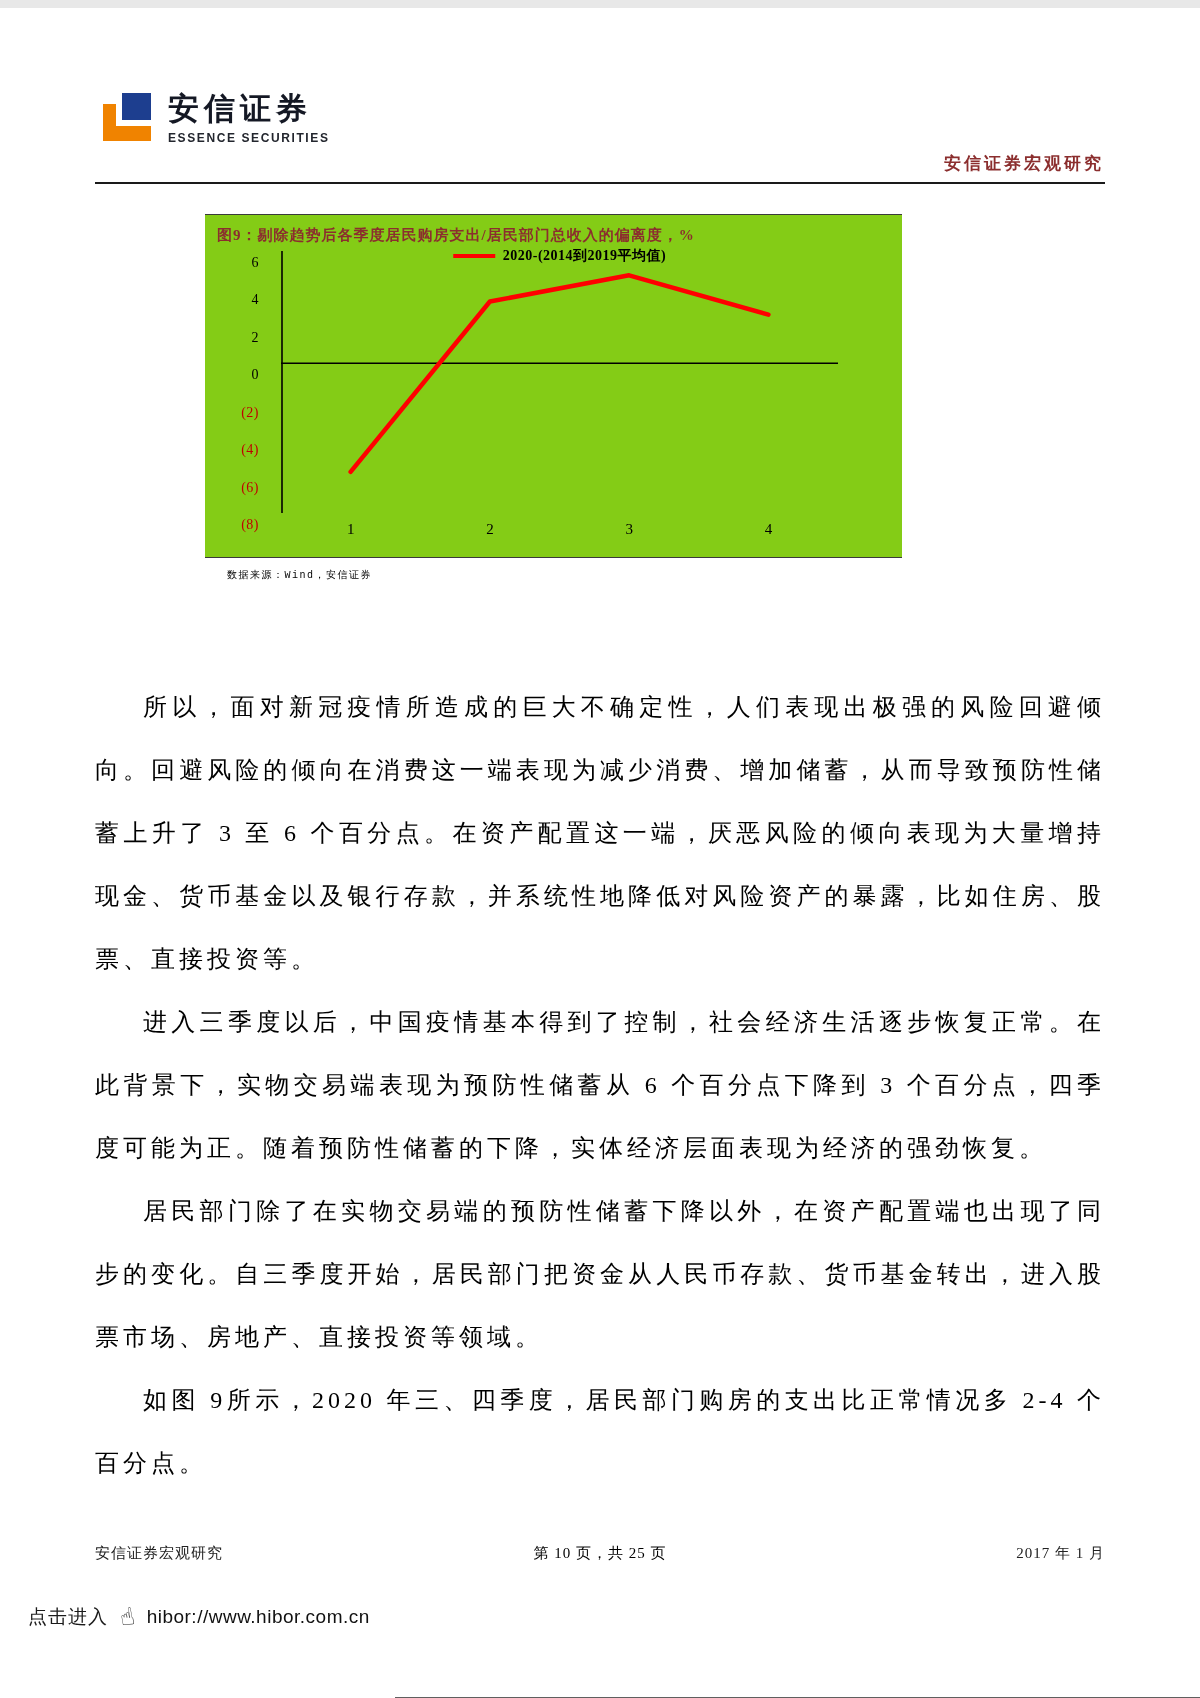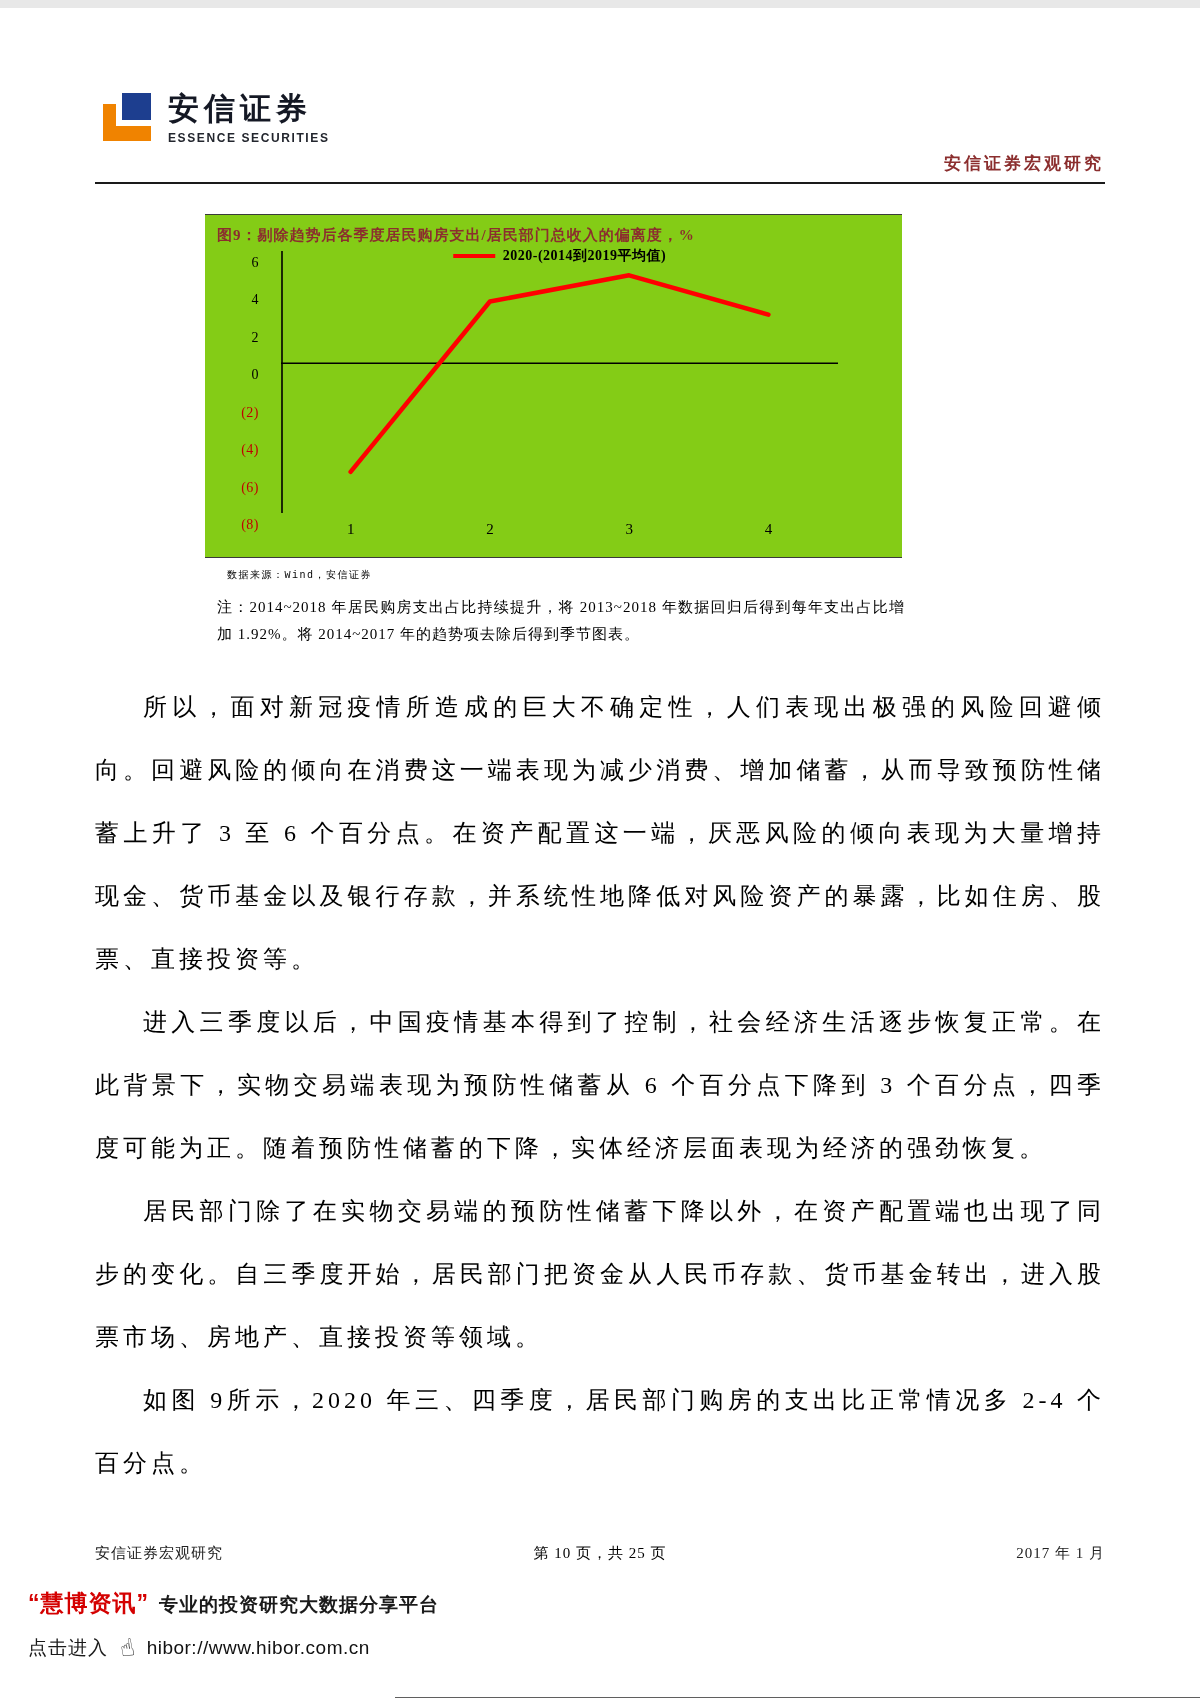--- a/index.html
+++ b/index.html
@@ -114,40 +114,35 @@
       </div>
       <div class="xticks">
           <div class="xtick" style="left: 69.625px;">1</div>
           <div class="xtick" style="left: 208.875px;">2</div>
           <div class="xtick" style="left: 348.125px;">3</div>
           <div class="xtick" style="left: 487.375px;">4</div>
         </div>
     </div>
   </div>
   <div class="source-line">数据来源：Wind，安信证券</div>
-  <div class="note-block">注：2014~2018 年居民购房支出占比持续提升，将 2013~2018 年数据回归后得到每年支出占比增加 1.92%。将 2014~2017 年的趋势项去除后得到季节图表。</div>
 
   <div class="body-text">
     <p>所以，面对新冠疫情所造成的巨大不确定性，人们表现出极强的风险回避倾向。回避风险的倾向在消费这一端表现为减少消费、增加储蓄，从而导致预防性储蓄上升了 3 至 6 个百分点。在资产配置这一端，厌恶风险的倾向表现为大量增持现金、货币基金以及银行存款，并系统性地降低对风险资产的暴露，比如住房、股票、直接投资等。</p>
     <p>进入三季度以后，中国疫情基本得到了控制，社会经济生活逐步恢复正常。在此背景下，实物交易端表现为预防性储蓄从 6 个百分点下降到 3 个百分点，四季度可能为正。随着预防性储蓄的下降，实体经济层面表现为经济的强劲恢复。</p>
     <p>居民部门除了在实物交易端的预防性储蓄下降以外，在资产配置端也出现了同步的变化。自三季度开始，居民部门把资金从人民币存款、货币基金转出，进入股票市场、房地产、直接投资等领域。</p>
     <p>如图 9所示，2020 年三、四季度，居民部门购房的支出比正常情况多 2-4 个百分点。</p>
   </div>
 
   <div class="footer">
     <span class="f-left">安信证券宏观研究</span>
     <span class="f-center">第 10 页，共 25 页</span>
     <span class="f-right">2017 年 1 月</span>
   </div>
 
   <div class="watermark">
-    <div class="wm-line1">
-      <span class="wm-brand">“慧博资讯”</span>
-      <span class="wm-tagline">专业的投资研究大数据分享平台</span>
-    </div>
     <div class="wm-line2">
       <span class="wm-cta">点击进入</span>
       <span class="hand-icon">☝</span>
       <a class="wm-url" href="#">hibor://www.hibor.com.cn</a>
     </div>
   </div>
 
   <div class="bottom-bar"></div>
 </div>
 

